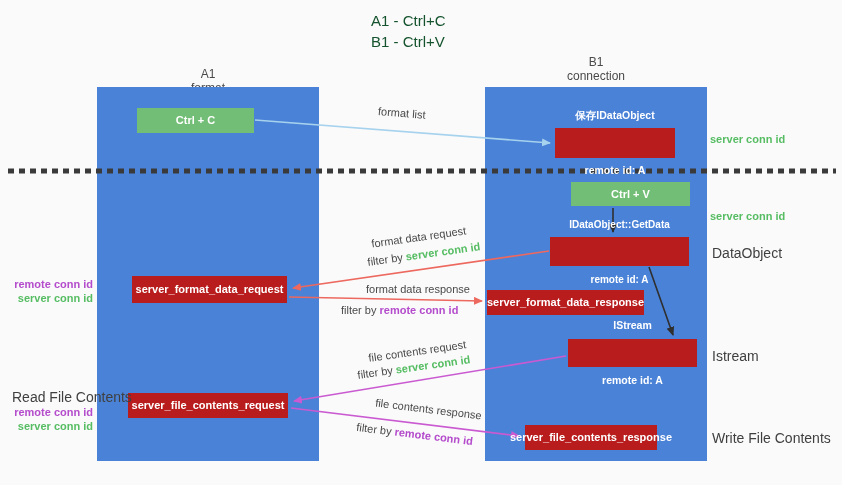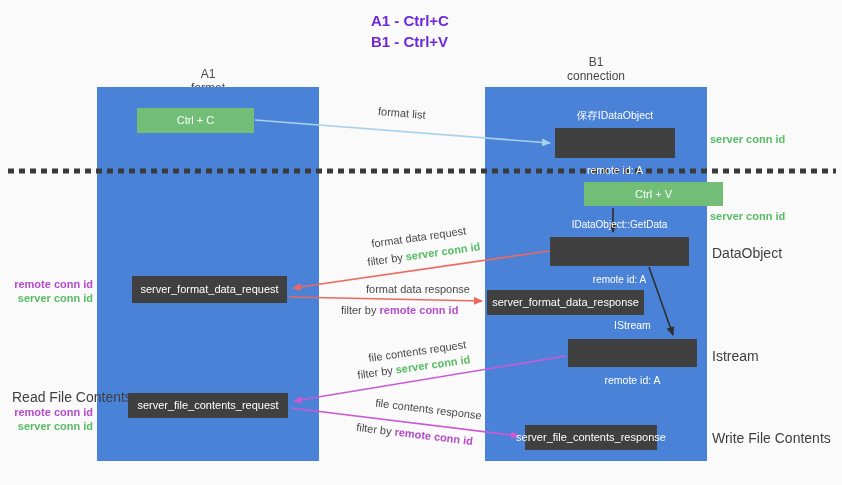--- a/index.html
+++ b/index.html
@@ -1,29 +1,29 @@
 <!DOCTYPE html>
 <html><head>
 <meta charset="utf-8">
 <style>
   * { margin:0; padding:0; box-sizing:border-box; }
   body { font-family:"Liberation Sans","DejaVu Sans",sans-serif; background:#f0f0f0; }
   .canvas { position:relative; width:842px; height:485px; background:#fafafa; overflow:hidden; }
 
-  .title-block { position:absolute; left:371px; top:10px; font-size:15px; line-height:21px; color:#6d28d9;font-weight:bold; }
+  .title-block { position:absolute; left:371px; top:10px; font-size:15px; line-height:21px; color:#14532d; }
 
   .lane-header { position:absolute; top:55px; width:222px; text-align:center; font-size:12px; line-height:14px; color:#4a4a4a; }
   .lane { position:absolute; top:87px; width:222px; height:374px; background:#4a82d7; }
 
   .overlay { position:absolute; left:0; top:0; pointer-events:none; }
 
   .box { position:absolute; display:flex; flex-direction:column; align-items:center; justify-content:center;
-         color:#fff; font-size:11px; line-height:13px; text-align:center; white-space:nowrap; }
+         color:#fff; font-size:11px; line-height:13px; text-align:center; white-space:nowrap;font-weight:bold; }
   .green  { background:#72be76; }
-  .orange { background:#404040;gap:42px; }
+  .orange { background:#b91c1c;gap:42px; }
 
   .side-label { position:absolute; font-size:11px; font-weight:bold; white-space:nowrap; }
   .left-group { left:0; width:93px; text-align:right; }
   .green-t  { color:#56bd63; }
   .purple-t { color:#b44ccc; }
   .dark-label { position:absolute; font-size:14px; font-weight:normal; color:#3f3f3f; white-space:nowrap; }
 
   .arrow-label { position:absolute; font-size:11px; color:#4a4a4a; white-space:nowrap; }
   .rot-up   { transform:rotate(-8deg); }
   .rot-dn   { transform:rotate(7deg); }
@@ -79,21 +79,21 @@
 
   <div class="box green" style="left:137px; top:108px; width:117px; height:25px;">
     <div>Ctrl + C</div>
   </div>
 
   <div class="box orange" style="left:555px; top:128px; width:120px; height:30px; font-size:10.5px;">
     <div>保存IDataObject</div>
     <div>remote id: A</div>
   </div>
 
-  <div class="box green" style="left:584px; top:182px; width:139px; height:24px;align-items:center;">
+  <div class="box green" style="left:571px; top:182px; width:119px; height:24px;align-items:center;">
     <div>Ctrl + V</div>
   </div>
 
   <div class="box orange" style="left:550px; top:237px; width:139px; height:29px; font-size:10px;text-align:right;">
     <div>IDataObject::GetData</div>
     <div>remote id: A</div>
   </div>
 
   <div class="box orange" style="left:132px; top:276px; width:155px; height:27px;">
     <div>server_format_data_request</div>

